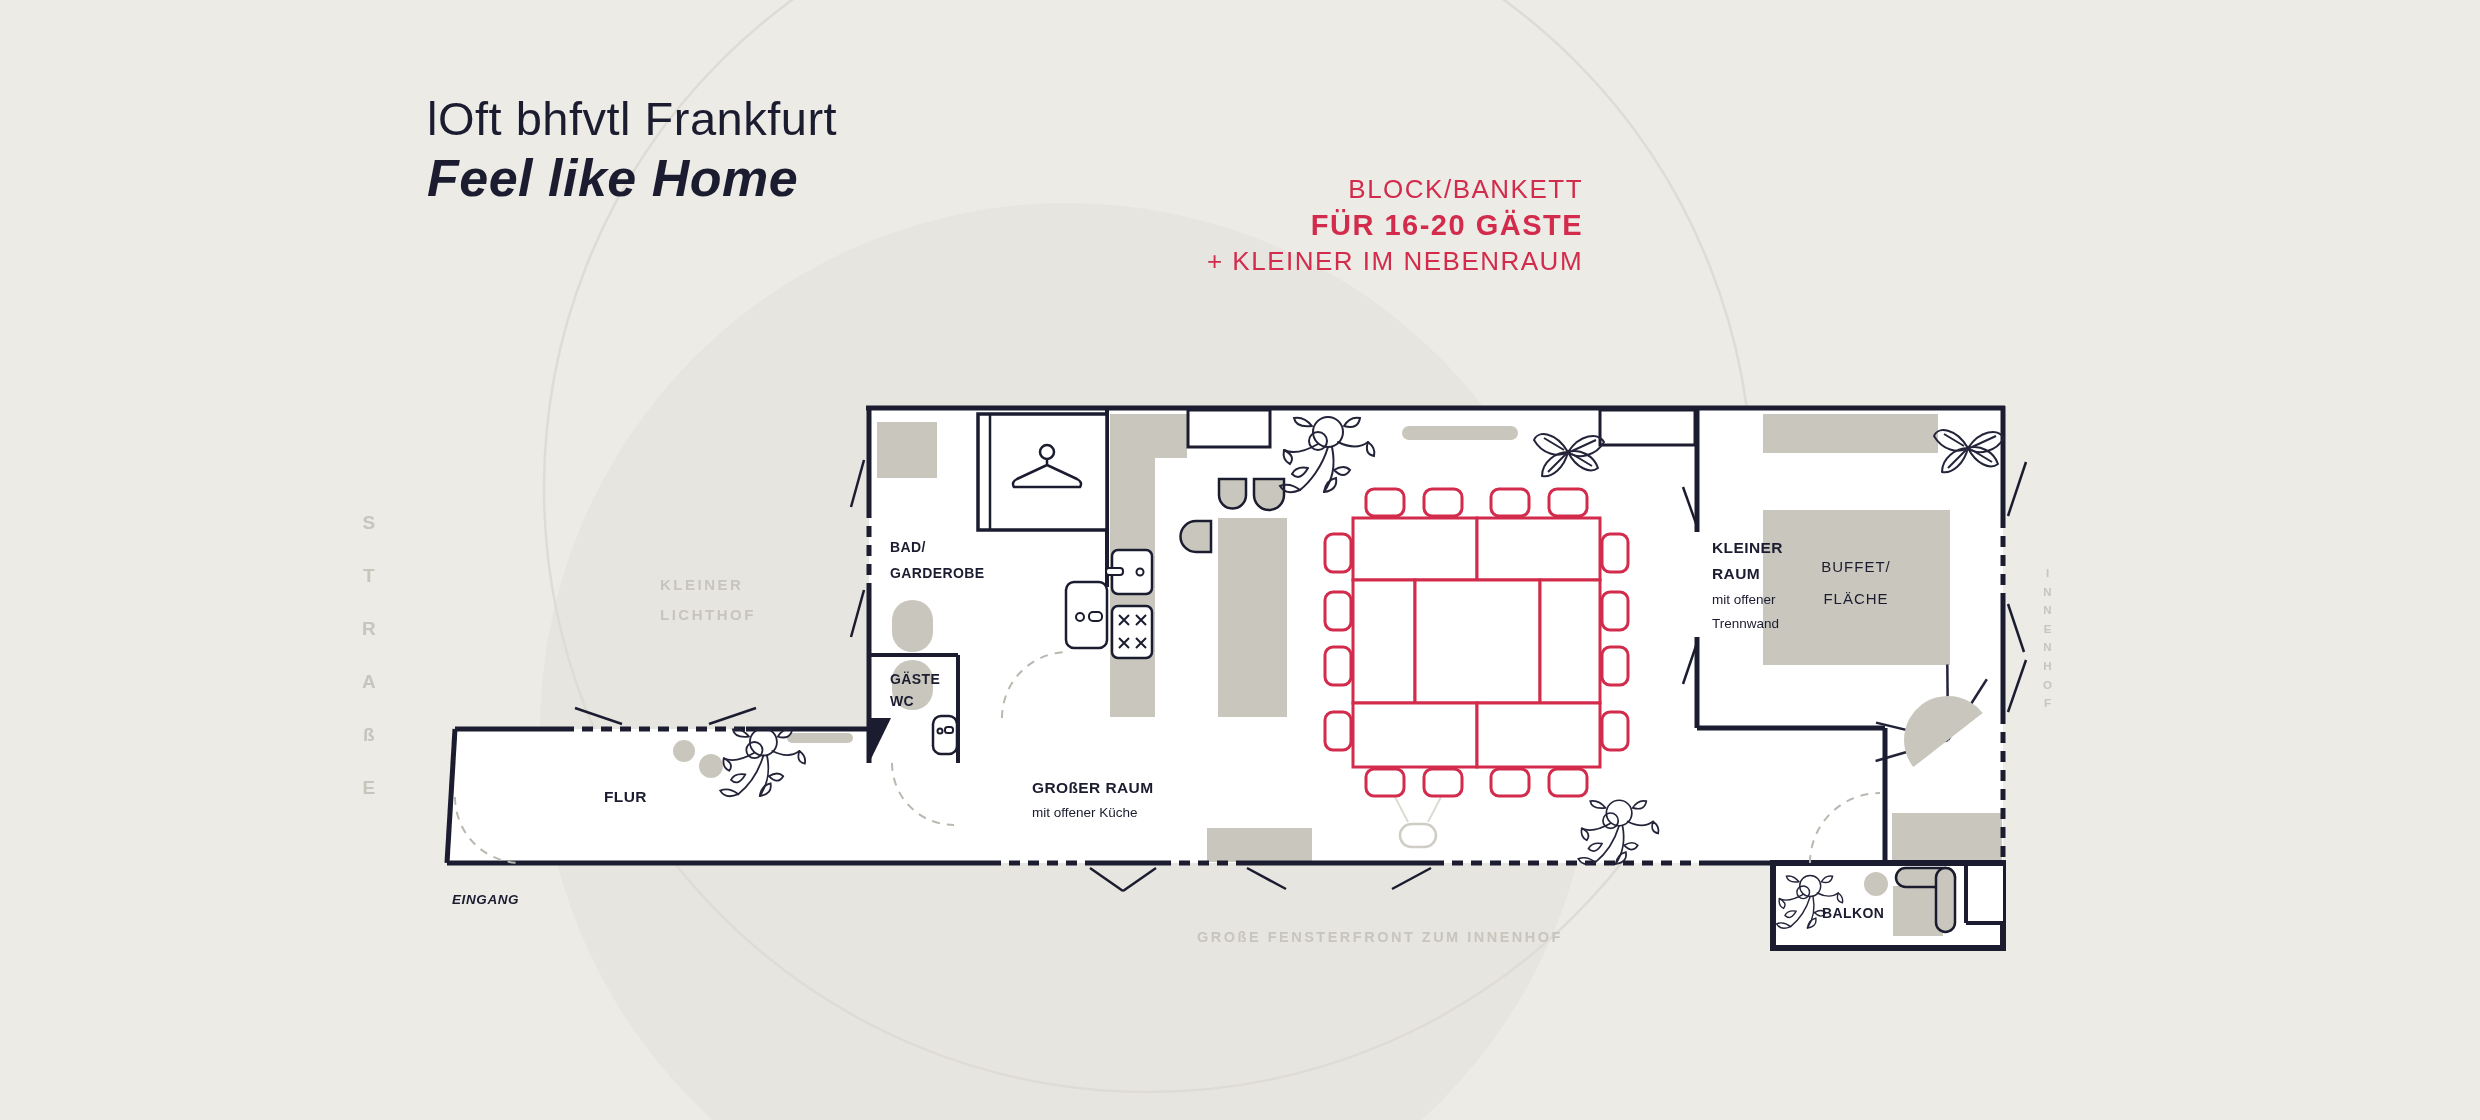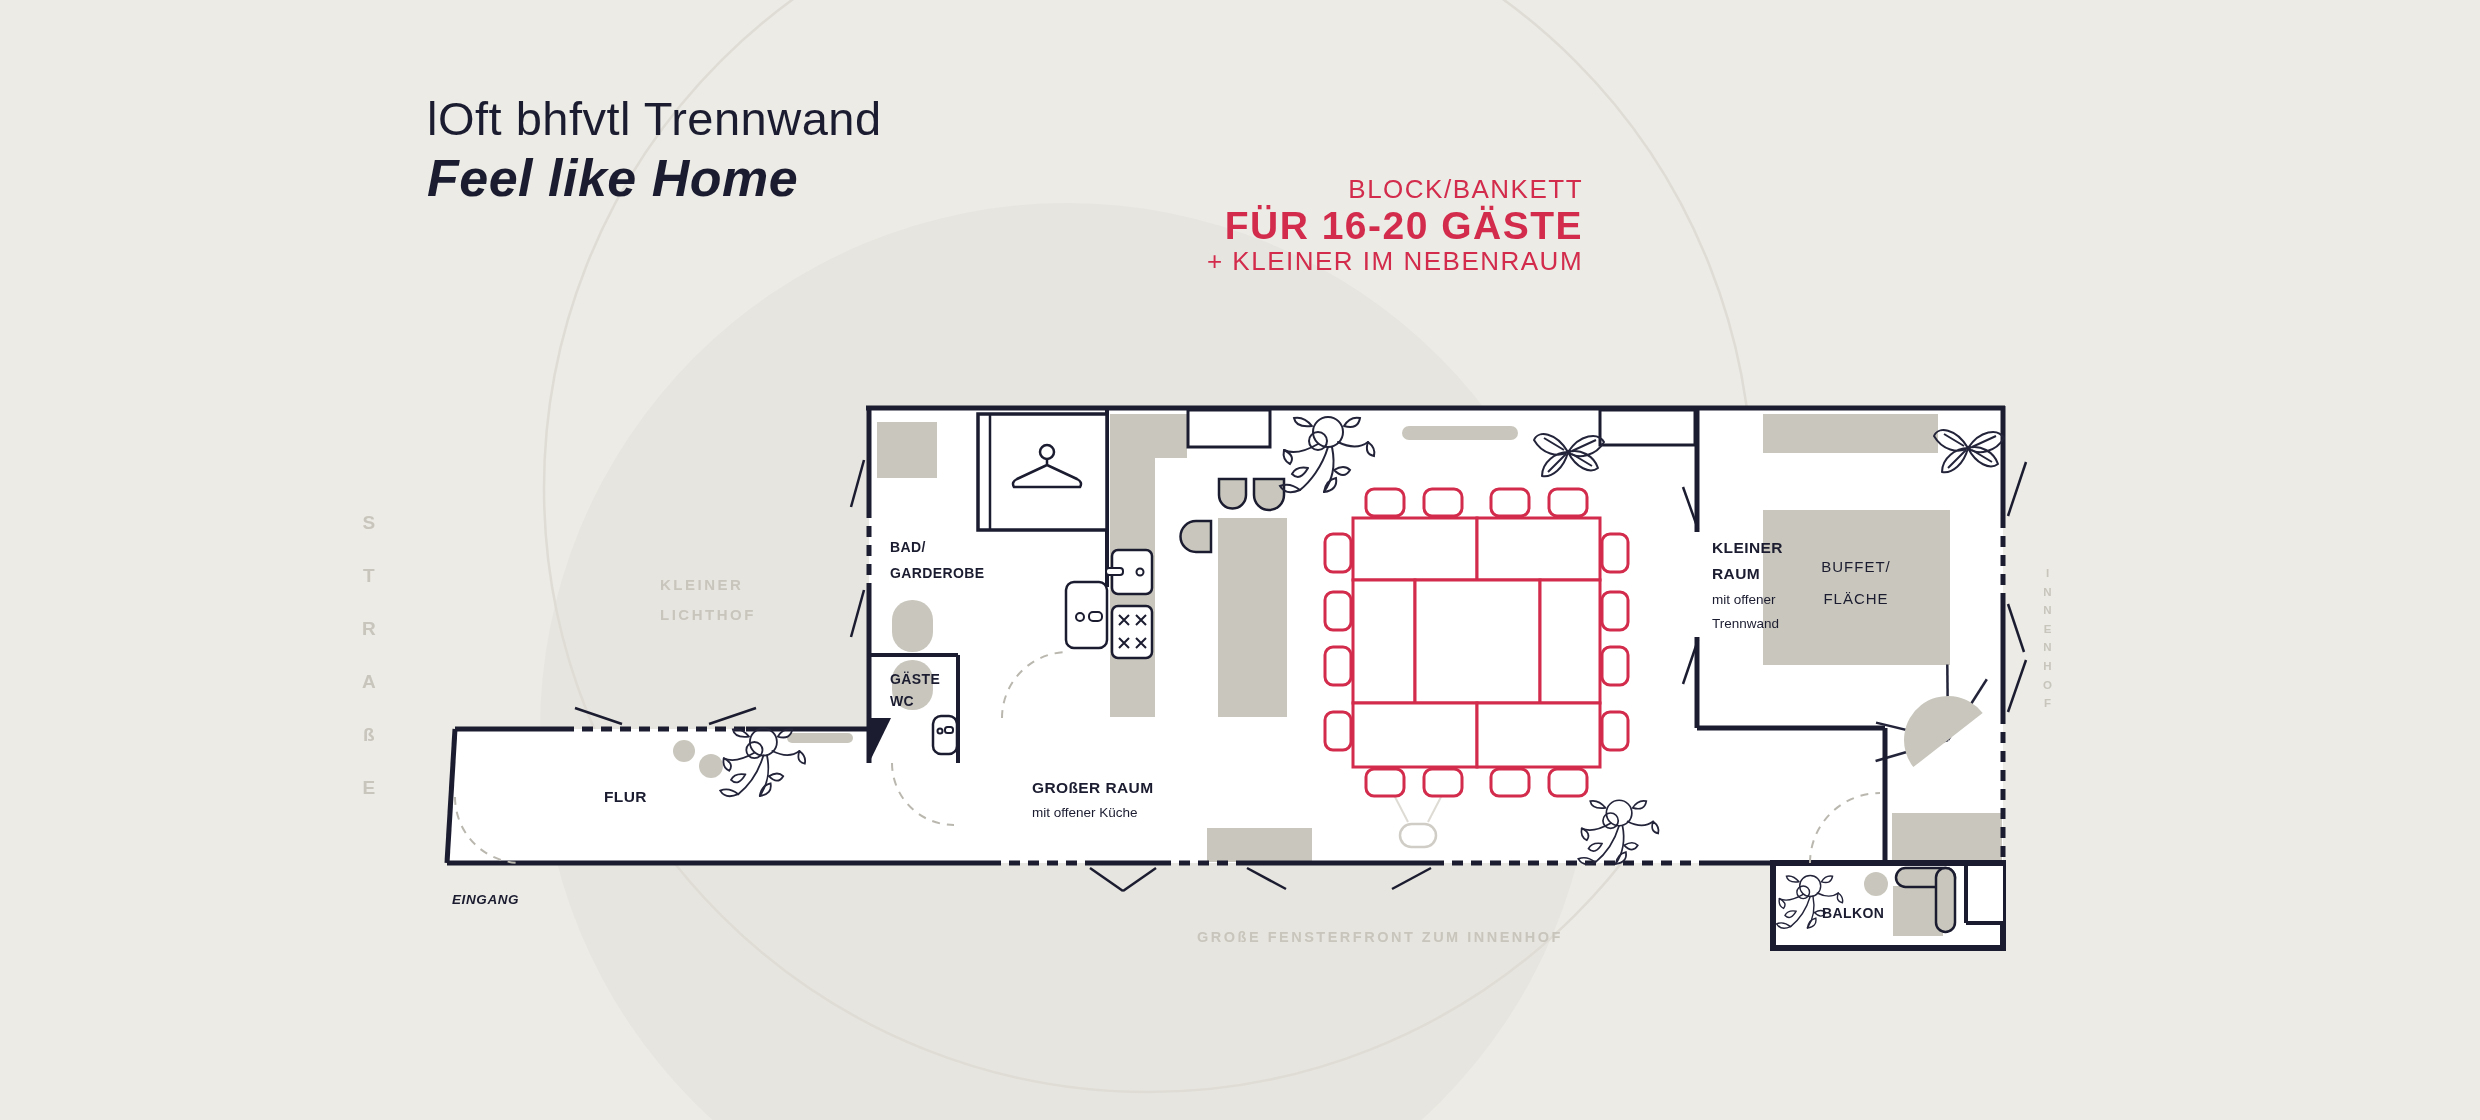--- a/index.html
+++ b/index.html
@@ -6,21 +6,21 @@
   #stage{position:relative;width:2480px;height:1120px;background:#ecebe5;overflow:hidden;
          font-family:"Liberation Sans",sans-serif;}
   #plan-svg{position:absolute;left:0;top:0;}
   .hdr{position:absolute;left:427px;top:92px;color:#1b1c30;}
   .hdr .title{font-size:47px;font-weight:400;letter-spacing:0.5px;line-height:1.15;}
   .hdr .subtitle{font-size:52px;font-weight:700;font-style:italic;letter-spacing:0.5px;margin-top:2px;}
   .hdr .tagline{font-size:28px;font-weight:400;margin-top:24px;letter-spacing:0.3px;}
   .event{position:absolute;left:1395px;top:172px;transform:translateX(-50%);text-align:right;
          color:#d22b4b;white-space:nowrap;}
   .event .e1{font-size:26px;font-weight:400;letter-spacing:1.5px;line-height:35px;}
-  .event .e2{font-size:39px;font-weight:700;letter-spacing:1.5px;line-height:37px;}
+  .event .e2{font-size:29px;font-weight:700;letter-spacing:1.5px;line-height:37px;}
   .event .e3{font-size:26px;font-weight:400;letter-spacing:1.5px;line-height:35px;}
   .vword{position:absolute;display:flex;flex-direction:column;align-items:center;
          color:#c7c5bc;font-weight:700;}
   .vword.street{left:362px;top:496px;font-size:19px;}
   .vword.street span{line-height:53px;}
   .vword.innenhof{left:2043px;top:564px;font-size:11.5px;}
   .vword.innenhof span{line-height:18.6px;}
   svg text{font-family:"Liberation Sans",sans-serif;fill:#1b1c30;}
   .lb{font-weight:700;font-size:14px;letter-spacing:0.4px;}
   .lb15{font-weight:700;font-size:15.5px;letter-spacing:0.4px;}
@@ -243,21 +243,21 @@
       <text class="lbuf" x="1856" y="572" text-anchor="middle">BUFFET/</text>
       <text class="lbuf" x="1856" y="604" text-anchor="middle">FLÄCHE</text>
       <text class="lb" x="1822" y="918">BALKON</text>
       <text class="lgray" x="660" y="590">KLEINER</text>
       <text class="lgray" x="660" y="620">LICHTHOF</text>
       <text class="lgray2" x="1380" y="942" text-anchor="middle">GROßE FENSTERFRONT ZUM INNENHOF</text>
     </g>
   </svg>
 
   <div class="hdr">
-    <div class="title">lOft bhfvtl Trennwand</div>
+    <div class="title">lOft bhfvtl Frankfurt</div>
     <div class="subtitle">Feel like Home</div>
   </div>
 
   <div class="event">
     <div class="e1">BLOCK/BANKETT</div>
     <div class="e2">FÜR 16-20 GÄSTE</div>
     <div class="e3">+ KLEINER IM NEBENRAUM</div>
   </div>
 
   <div class="vword street">

